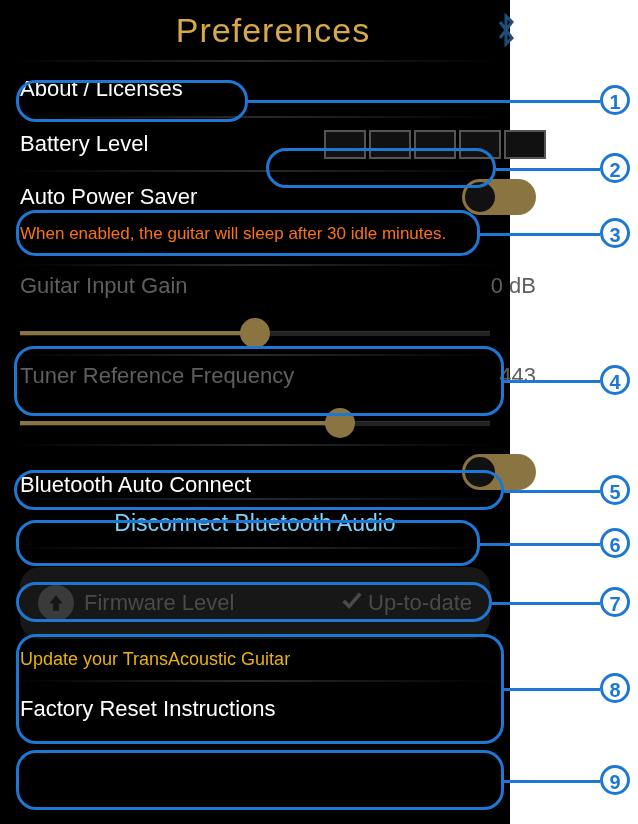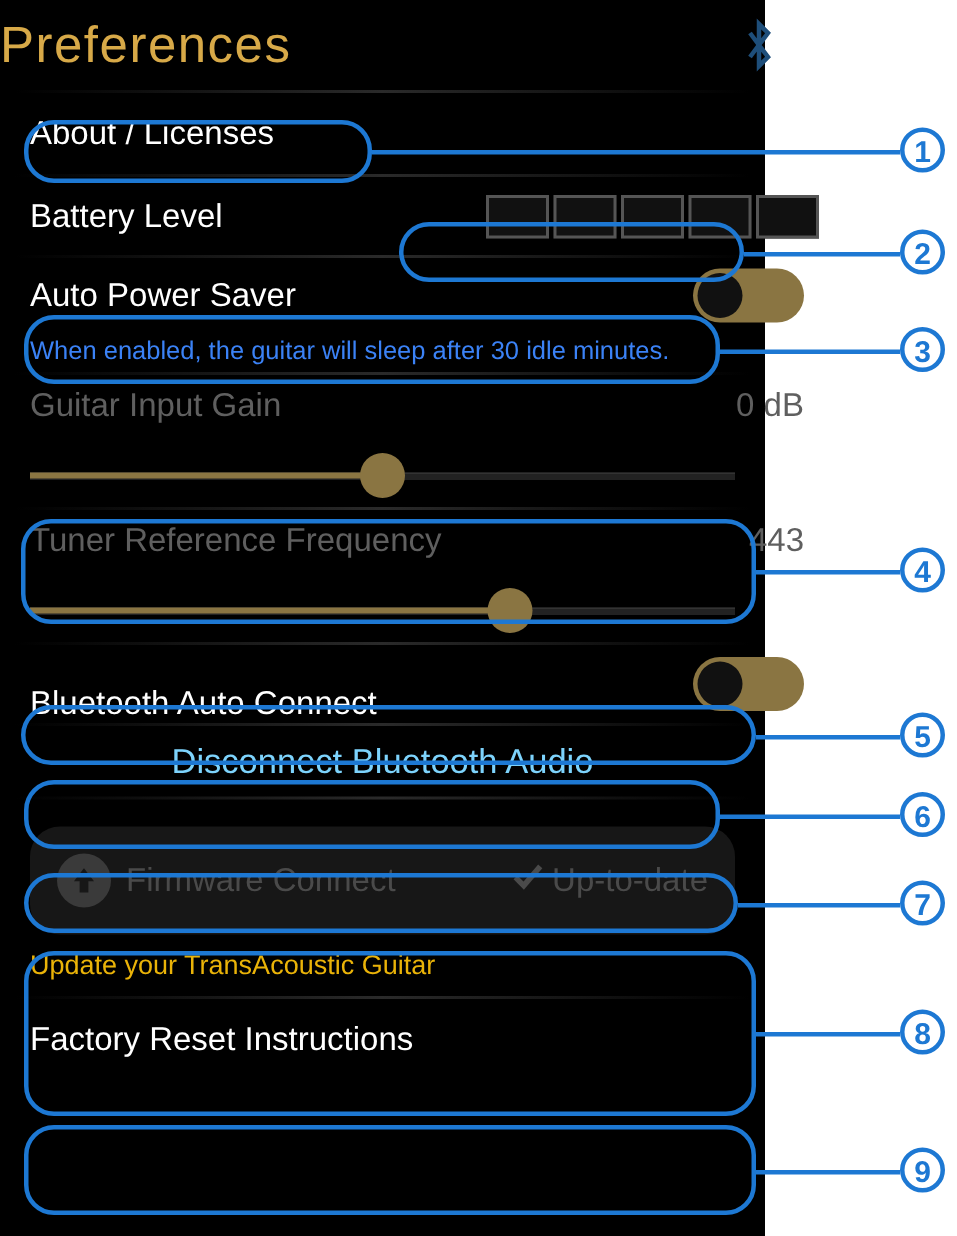--- a/index.html
+++ b/index.html
@@ -18,20 +18,21 @@
     left: 0;
     top: 0;
     width: 510px;
     height: 824px;
     background: #000;
   }
   .header {
     height: 60px;
     width: 546px;
     position: relative;
+    text-align: center;
     border-radius: 15px;
   }
   .header-title {
     font-size: 34px;
     font-weight: 400;
     color: #d7a948;
     line-height: 60px;
     letter-spacing: 1px;
   }
   .bt-icon {
@@ -54,22 +55,22 @@
     box-sizing: border-box;
     padding: 0 20px;
     border-radius: 24px;
   }
   .row-label {
     font-size: 22px;
     color: #fff;
   }
   .row-sublabel {
     font-size: 17px;
-    color: #3b82f6;
-    padding: 2px 20px 4px 20px;
+    color: #f97316;
+    padding: 2px 20px 20px 20px;
   }
   .muted { color: #5f5f5f; }
   .right-val {
     position: absolute;
     right: 30px;
     font-size: 22px;
     color: #5f5f5f;
   }
   
   .battery {
@@ -295,21 +296,21 @@
   <div class="btn-disconnect">Disconnect Bluetooth Audio</div>
   <div class="divider"></div>
 
   <div class="fw-box">
     <div class="fw-left">
       <div class="fw-icon">
         <svg viewBox="0 0 24 24" fill="#171717" stroke="#171717">
             <path d="M12 3 L5 12 H9 V21 H15 V12 H19 Z" fill="#171717"></path>
           </svg>
       </div>
-      <span>Firmware Connect</span>
+      <span>Firmware Level</span>
     </div>
     <div class="fw-right">
       <span class="check">
         <svg viewBox="0 0 24 24" fill="none" stroke="#4a4a4a" stroke-width="4">
             <path d="M4 13 L10 19 L22 5"></path>
           </svg>
       </span>
       <span>Up-to-date</span>
     </div>
   </div>

